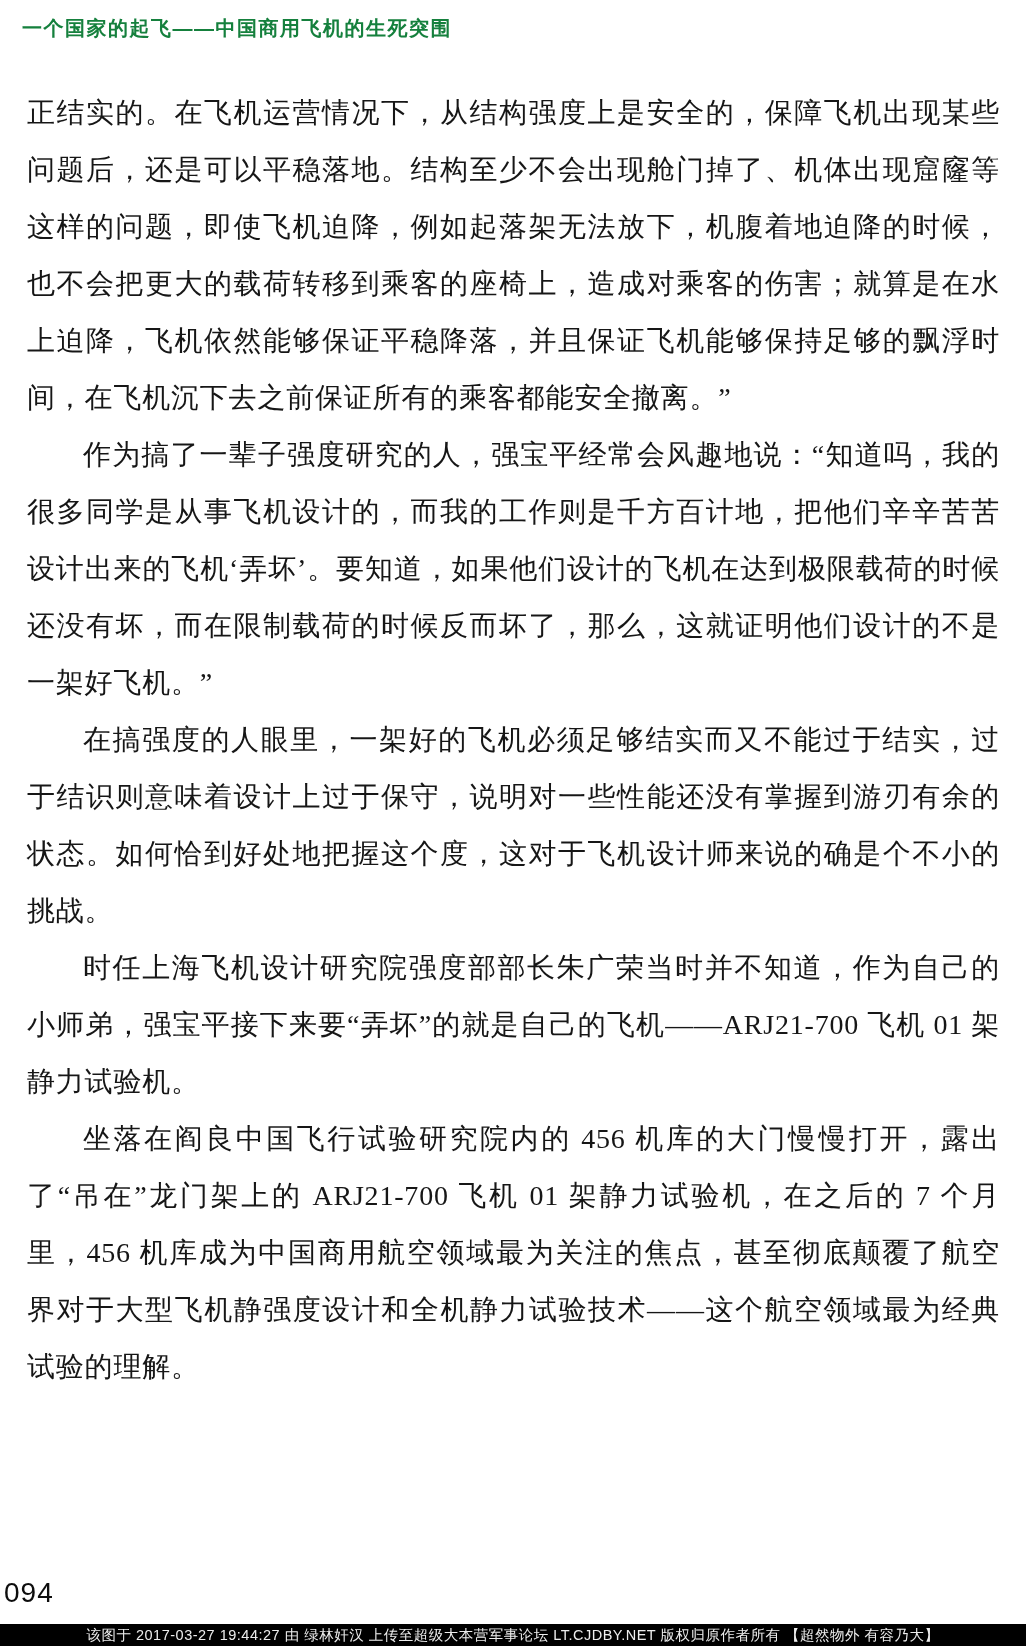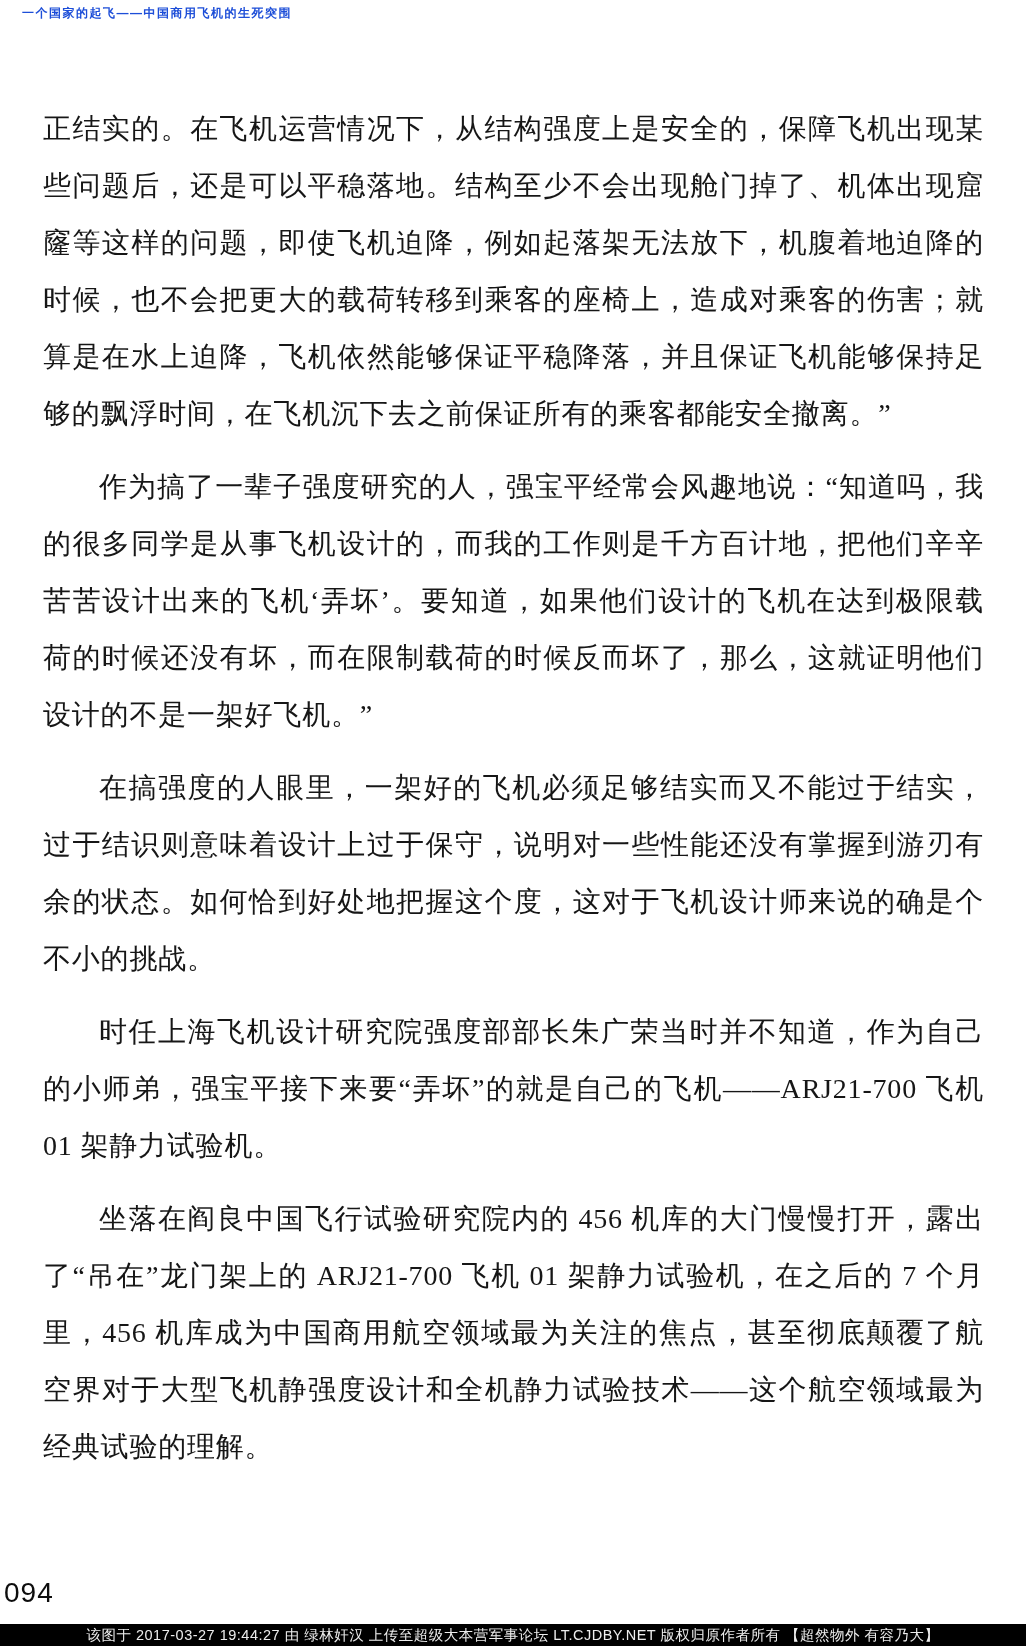--- a/index.html
+++ b/index.html
@@ -10,43 +10,43 @@
   body {
     position: relative;
     width: 1026px;
     height: 1646px;
     overflow: hidden;
     font-family: "Liberation Serif", "DejaVu Serif", serif;
     color: #1a1a1a;
   }
   .running-title {
     position: absolute;
-    top: 5px;
+    top: 15px;
     left: 22px;
     font-family: "Liberation Sans", "DejaVu Sans", sans-serif;
     font-weight: bold;
-    font-size: 12px;
+    font-size: 20px;
     letter-spacing: 1.5px;
-    color: #1d4ed8;
+    color: #15803d;
     white-space: nowrap;
   }
   .page-content {
     position: absolute;
     top: 84px;
     left: 27px;
     width: 973px;
     font-size: 28px;
     line-height: 57px;
     letter-spacing: 0.8px;
     text-align: justify;
     text-justify: inter-character;
     color: #161616;
   }
   .page-content p {
-    margin: 16px;
+    margin: 0;
     padding: 0;
   }
   .page-content p.indent {
     text-indent: 2em;
     font-family: Liberation Serif, serif;
   }
   .page-number {
     position: absolute;
     left: 4px;
     top: 1577px;

